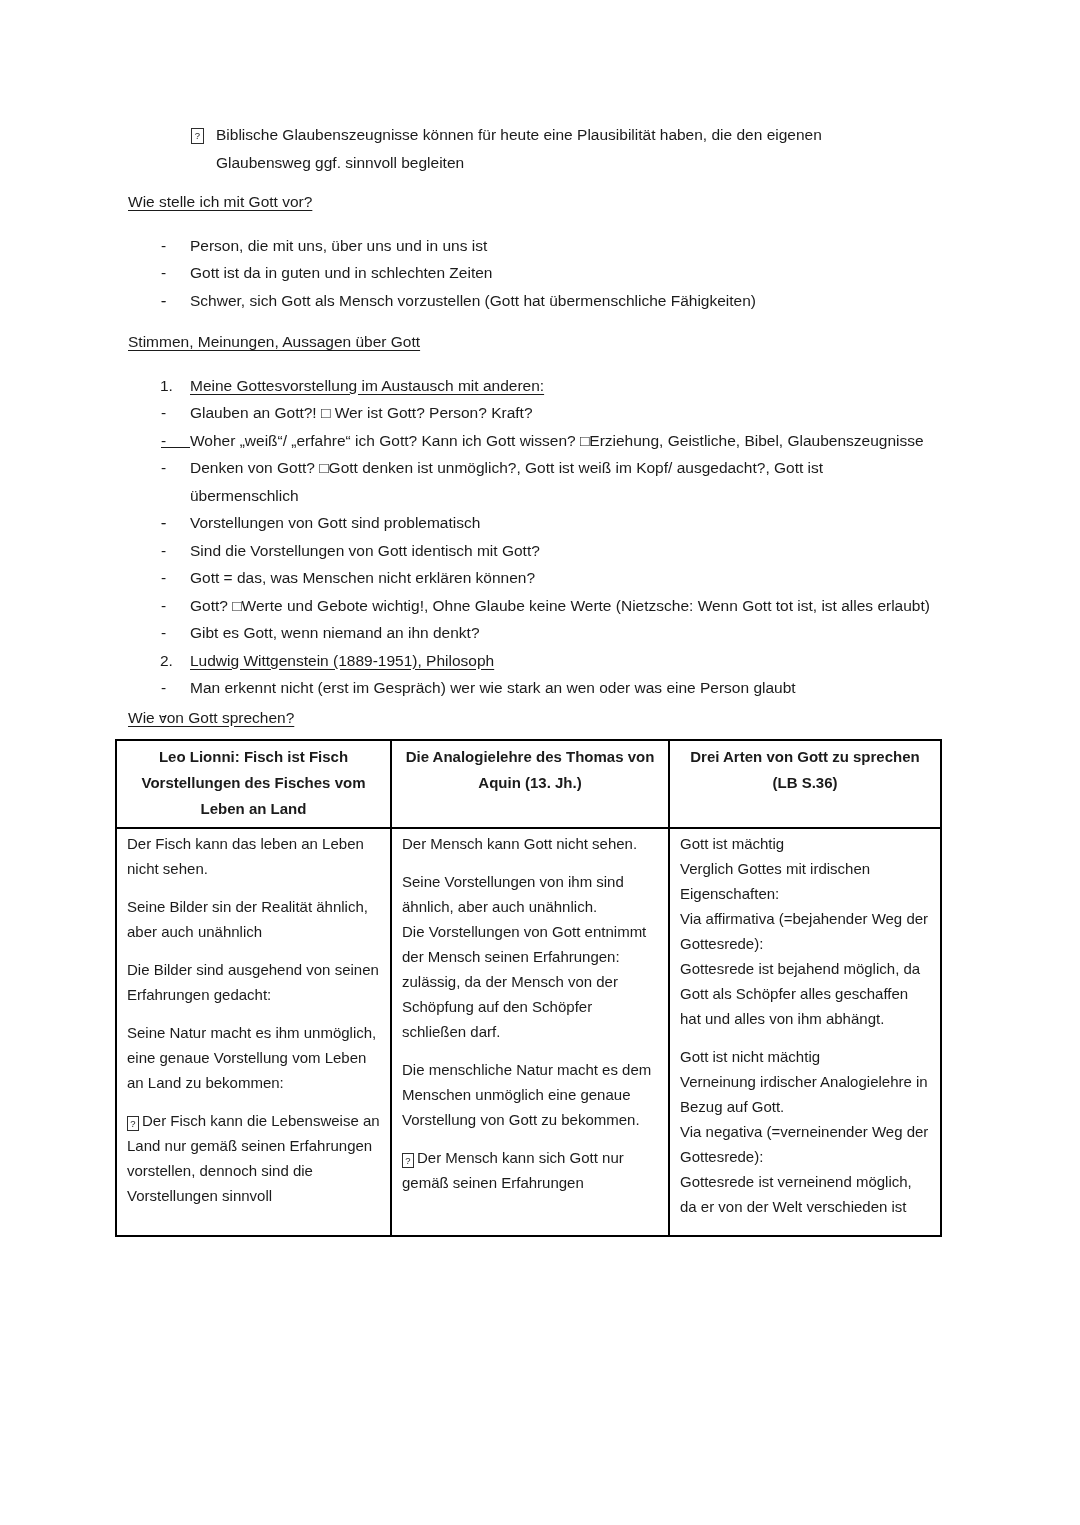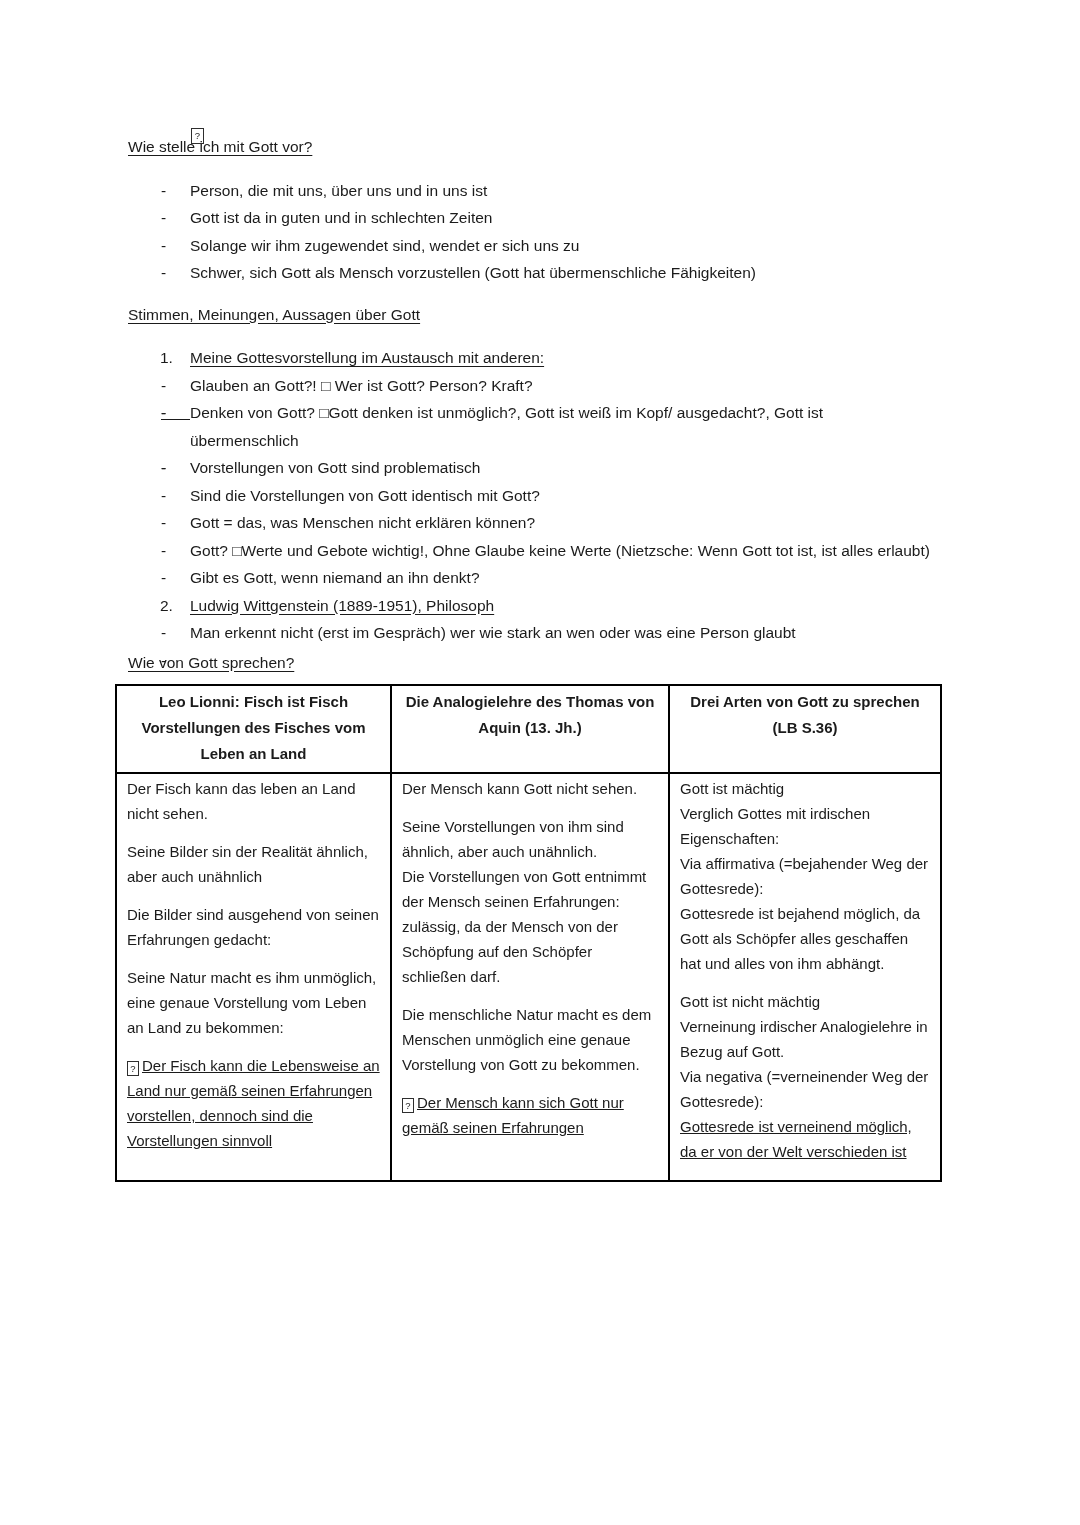--- a/index.html
+++ b/index.html
@@ -53,65 +53,66 @@
   table.god-table th, table.god-table td {
     border:2px solid #000; vertical-align:top;
   }
   table.god-table th {
     font-weight:bold; text-align:center;
     padding:3px 6px 5px 6px; line-height:26px;
   }
   table.god-table td { padding:2px 8px 8px 10px; }
   .cell-p { margin:0 0 13px 0; }
   .cell-p.tight { margin-bottom:0; }
-  .cell-p.last { margin-bottom:8px;text-decoration:underline; }
+  .cell-p.last { margin-bottom:8px; }
   .cell-p.it { }
   .cell-gap { height:13px; }
 </style>
 </head>
 <body>
 
 <div class="doc">
 
   <div class="intro">
     <span class="qbox">?</span>
+    <span>Biblische Glaubenszeugnisse können für heute eine Plausibilität haben, die den eigenen Glaubensweg ggf. sinnvoll begleiten</span>
   </div>
 
   <div class="heading">Wie stelle ich mit Gott vor?</div>
   <div class="list">
     <div class="li">
       <span class="marker">-</span>
       <span>Person, die mit uns, über uns und in uns ist</span>
     </div>
     <div class="li">
       <span class="marker">-</span>
       <span>Gott ist da in guten und in schlechten Zeiten</span>
     </div>
     <div class="li">
       <span class="marker">-</span>
-      <span>Solange wir ihm zugewendet sind, wendet er sich uns zu</span>
     </div>
     <div class="li">
       <span class="marker">-</span>
       <span>Schwer, sich Gott als Mensch vorzustellen (Gott hat übermenschliche Fähigkeiten)</span>
     </div>
   </div>
 
   <div class="heading">Stimmen, Meinungen, Aussagen über Gott</div>
   <div class="list nogap">
     <div class="li">
       <span class="marker num">1.</span>
       <span class="u">Meine Gottesvorstellung im Austausch mit anderen:</span>
     </div>
     <div class="li">
       <span class="marker">-</span>
       <span>Glauben an Gott?! □ Wer ist Gott? Person? Kraft?</span>
     </div>
     <div class="li">
       <span class="marker underlined">-</span>
+      <span>Woher „weiß“/ „erfahre“ ich Gott? Kann ich Gott wissen? □Erziehung, Geistliche, Bibel, Glaubenszeugnisse</span>
     </div>
     <div class="li">
       <span class="marker">-</span>
       <span>Denken von Gott? □Gott denken ist unmöglich?, Gott ist weiß im Kopf/ ausgedacht?, Gott ist übermenschlich</span>
     </div>
     <div class="li">
       <span class="marker">-</span>
     </div>
     <div class="li">
       <span class="marker">-</span>
@@ -160,21 +161,21 @@
           <div>Leo Lionni: Fisch ist Fisch</div>
           <div>Vorstellungen des Fisches vom Leben an Land</div>
         </th>
         <th>Die Analogielehre des Thomas von Aquin (13. Jh.)</th>
         <th>Drei Arten von Gott zu sprechen (LB S.36)</th>
       </tr>
     </thead>
     <tbody>
       <tr>
         <td>
-          <div class="cell-p">Der Fisch kann das leben an Land nicht sehen.</div>
+          <div class="cell-p">Der Fisch kann das leben an Leben nicht sehen.</div>
           <div class="cell-p">Seine Bilder sin der Realität ähnlich, aber auch unähnlich</div>
           <div class="cell-p">Die Bilder sind ausgehend von seinen Erfahrungen gedacht:</div>
           <div class="cell-p">Seine Natur macht es ihm unmöglich, eine genaue Vorstellung vom Leben an Land zu bekommen:</div>
           <div class="cell-p last">
             <span class="qbox">?</span><span>Der Fisch kann die Lebensweise an Land nur gemäß seinen Erfahrungen vorstellen, dennoch sind die Vorstellungen sinnvoll</span>
           </div>
         </td>
         <td>
           <div class="cell-p">Der Mensch kann Gott nicht sehen.</div>
           <div class="cell-p tight">Seine Vorstellungen von ihm sind ähnlich, aber auch unähnlich.</div>

